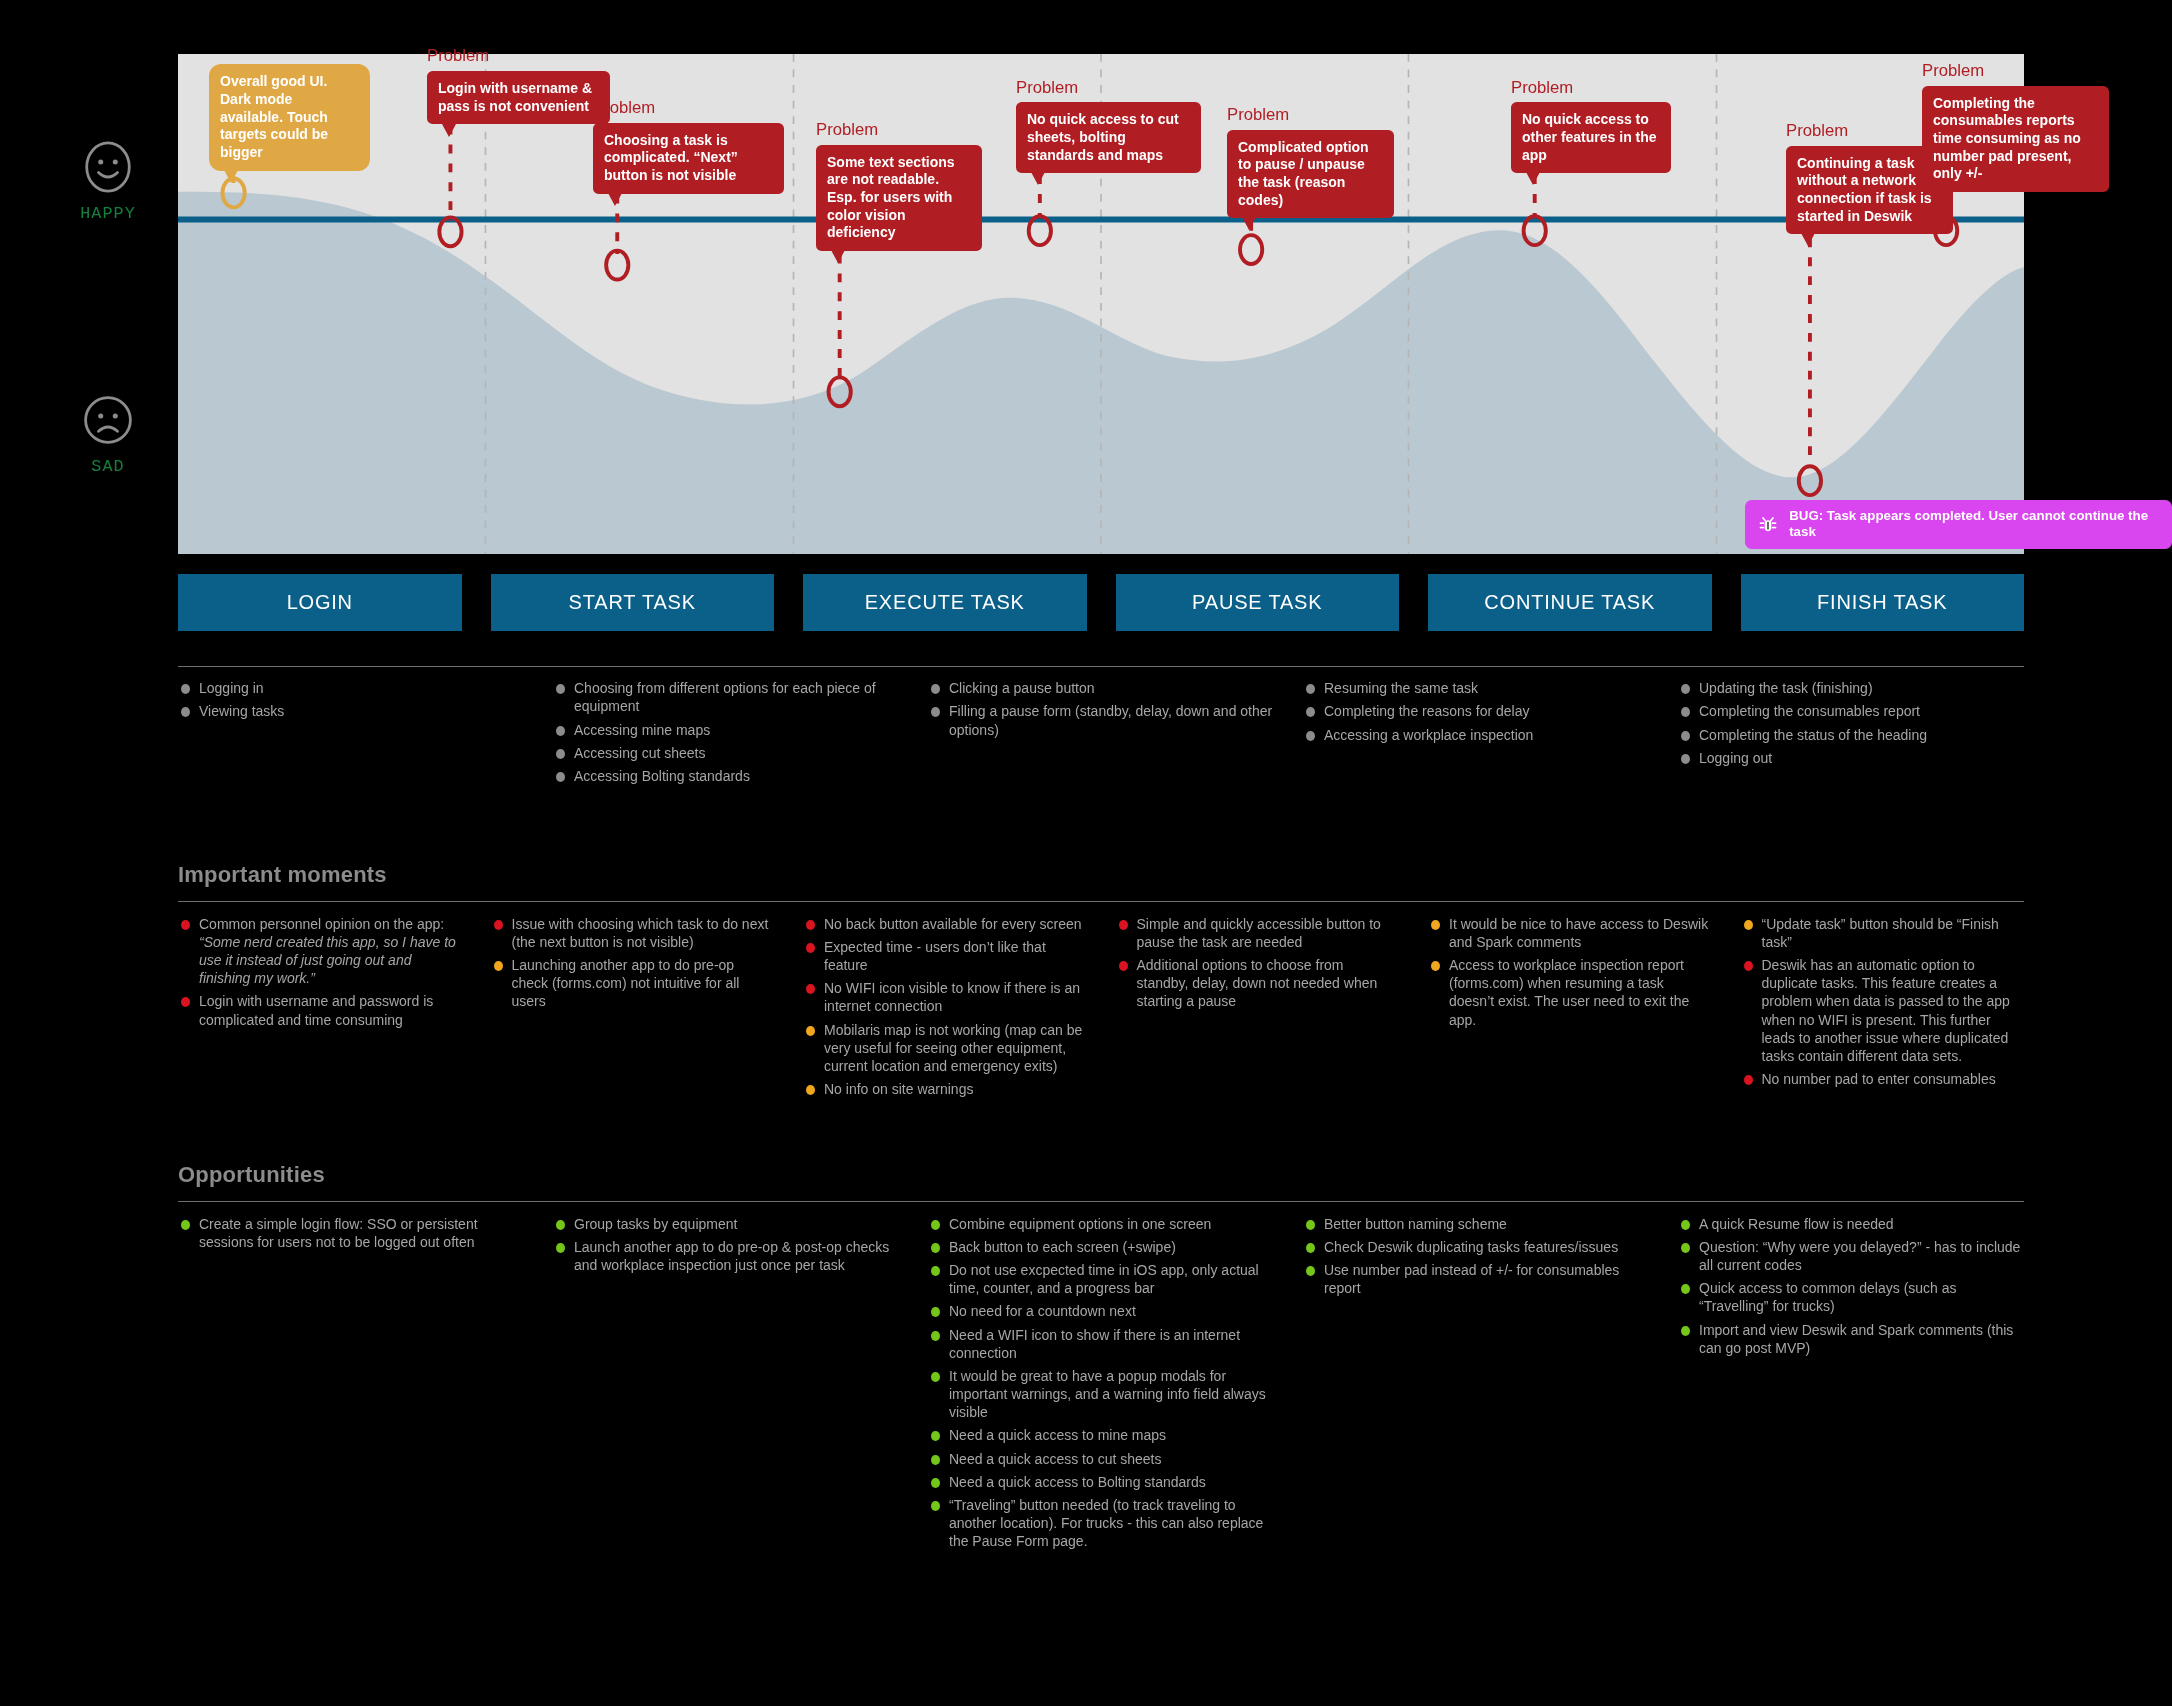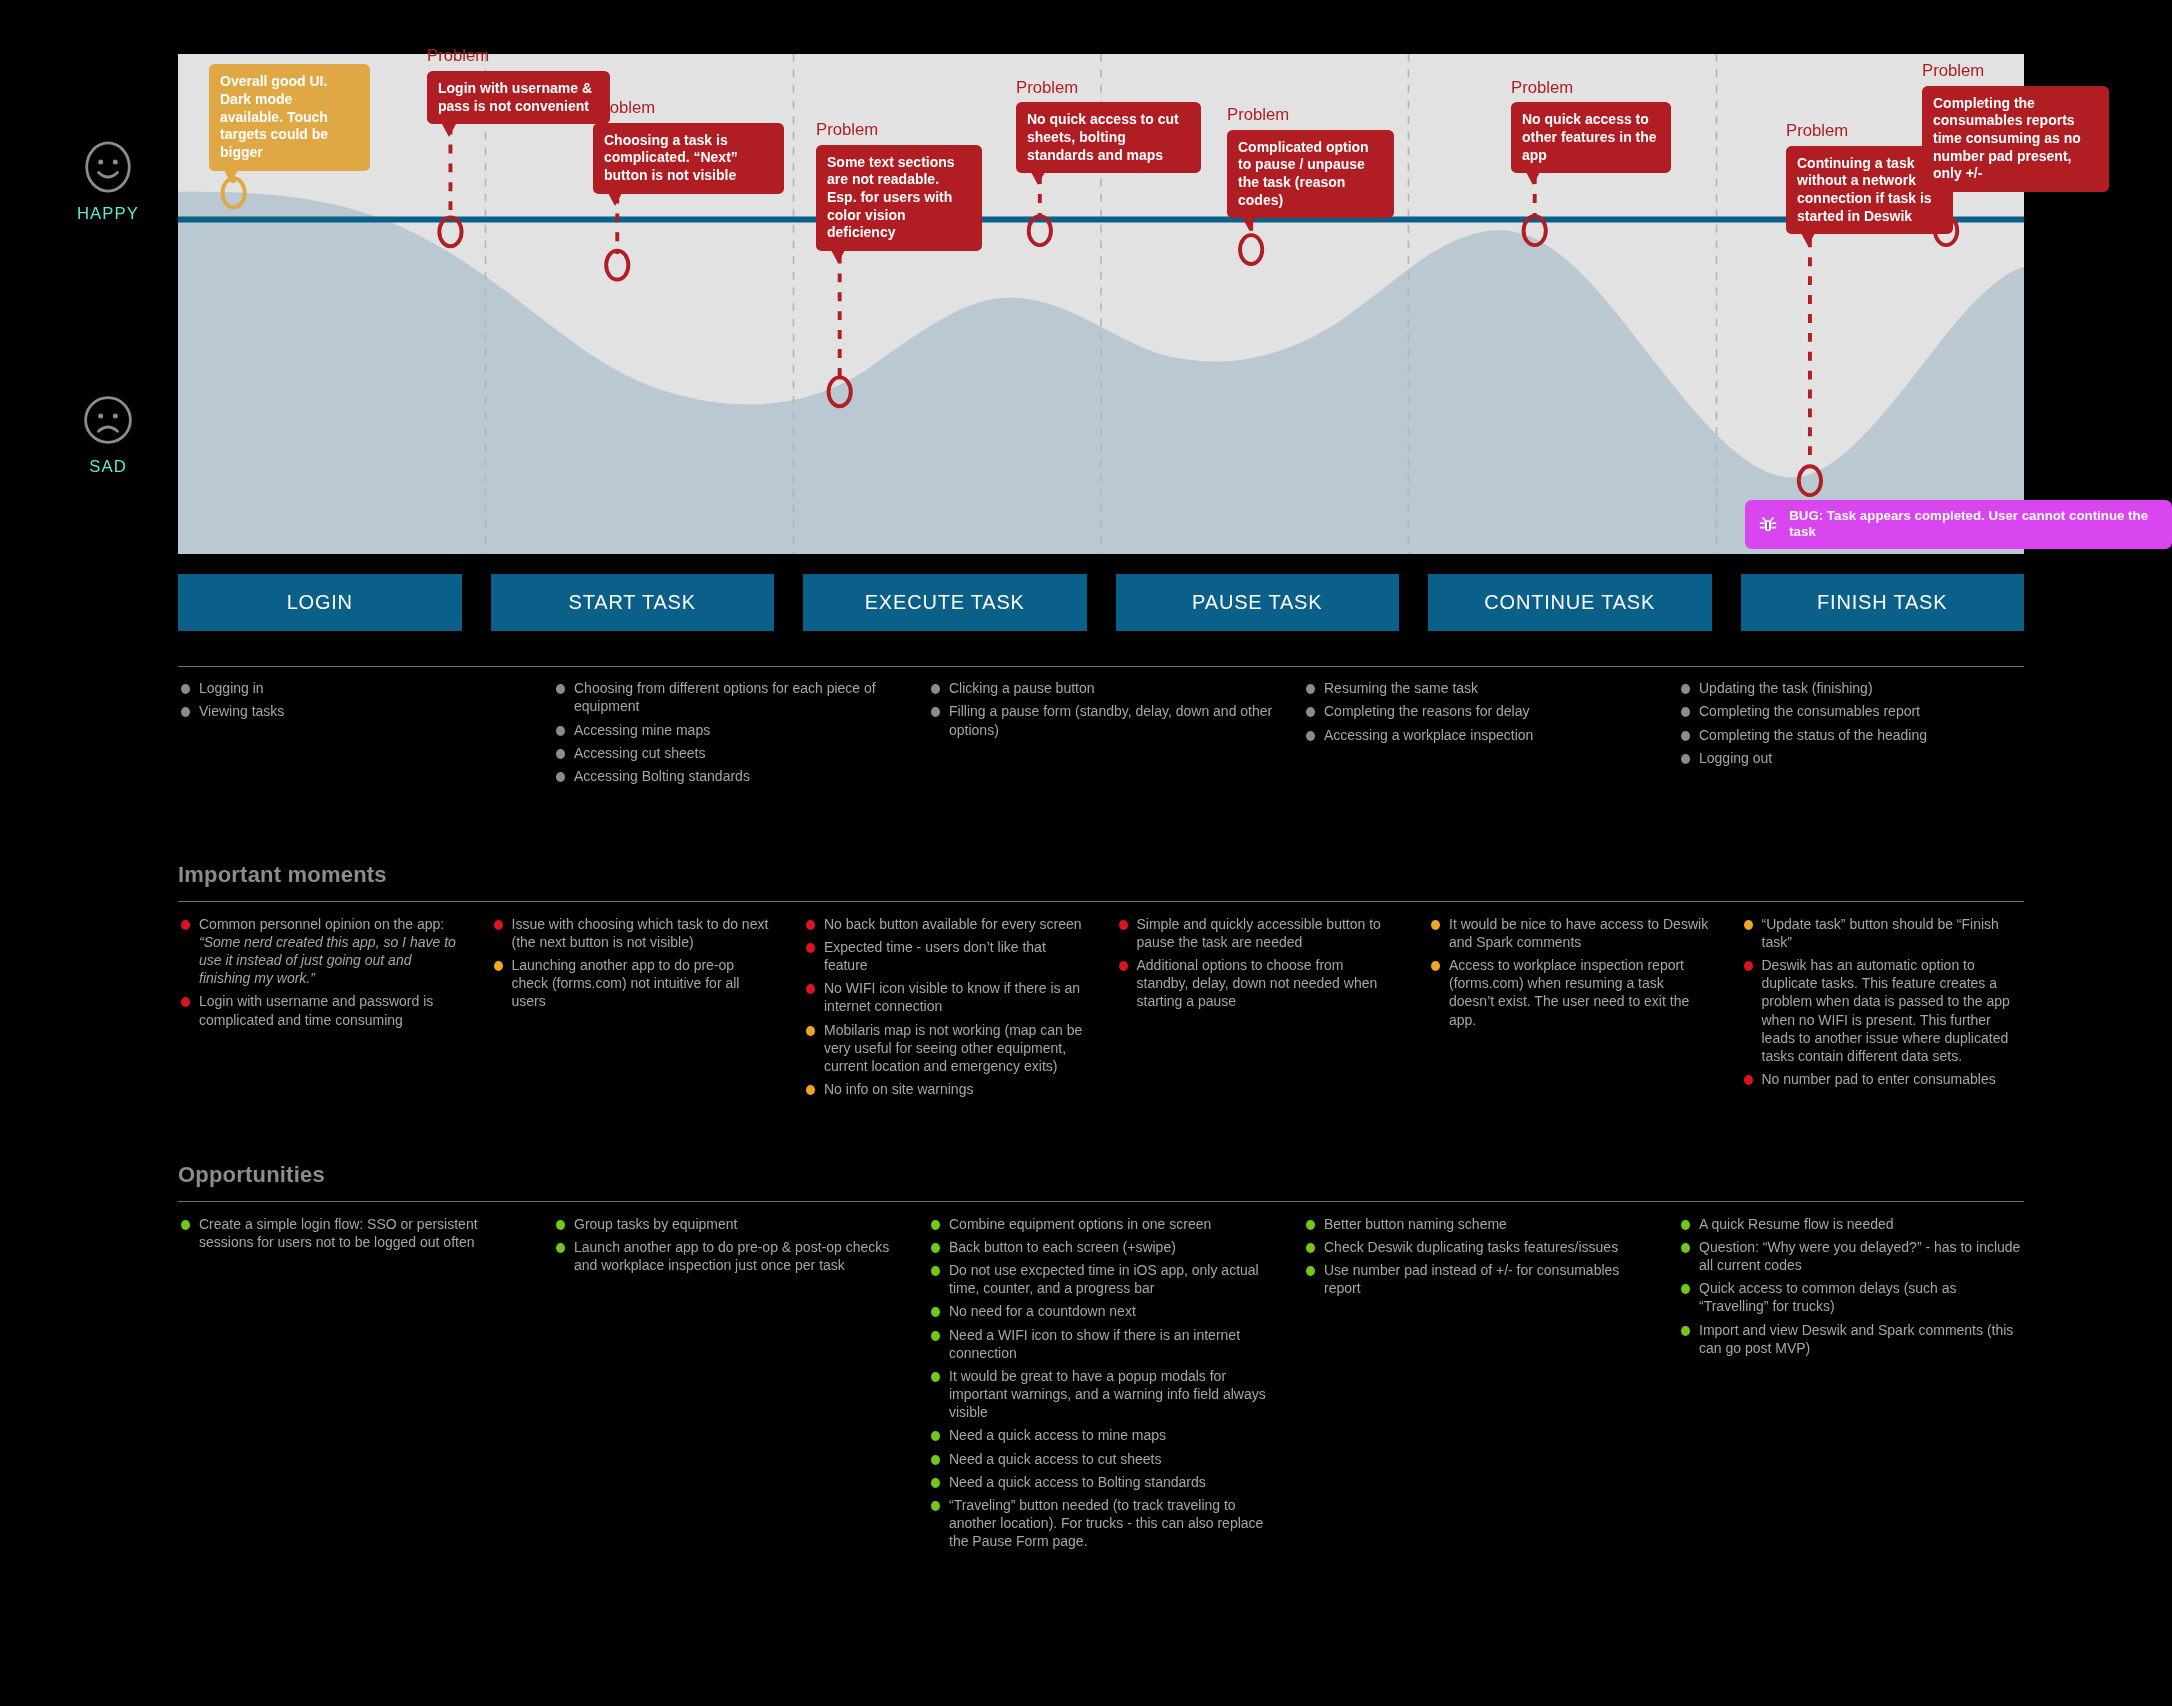--- a/index.html
+++ b/index.html
@@ -16,39 +16,39 @@
     position: absolute; left: 178px; top: 54px;
     width: 1846px; height: 500px;
   }
   .emotion-bg { position:absolute; inset:0; background:#e2e2e2; }
   .emotion-svg { position:absolute; inset:0; width:100%; height:100%; display:block; }
 
   
   .mood { position:absolute; width:94px; text-align:center; }
   .mood .face { width:56px; height:56px; margin:0 auto; }
   .mood .lbl {
-    margin-top: 9px; color:#5eead4; font-size:16.7px; letter-spacing:1.1px;
-    font-family:Liberation Sans, sans-serif;
+    margin-top: 9px; color:#15803d; font-size:16.7px; letter-spacing:1.1px;
+    font-family:Liberation Mono, monospace;
   }
   #mood-happy { left:61px; top:139px; }
   #mood-sad   { left:61px; top:392px; }
 
   
   .callout { position:absolute; }
   .callout .kicker {
     color:#b01d23; font-size:16.7px; line-height:1; margin-bottom:6.1px;
     font-family:"Liberation Sans", sans-serif; white-space:nowrap;
   }
   .bubble {
     position:relative; border-radius:5.6px; padding:9px 11px;
     color:#ffffff; font-size:14px; line-height:1.26; font-weight:bold;
     font-family:"Liberation Sans", sans-serif;
   }
   .bubble.red    { background:#b01d23; }
-  .bubble.yellow { background:#e0a844; }
+  .bubble.yellow { background:#e0a844;border-radius:12px; }
   .bubble::after {
     content:""; position:absolute; left:14.5px; bottom:-12.2px;
     border-left:7.2px solid transparent; border-right:7.2px solid transparent;
     border-top:13.3px solid #b01d23;
   }
   .bubble.yellow::after { border-top-color:#e0a844; }
 
   
 
   

